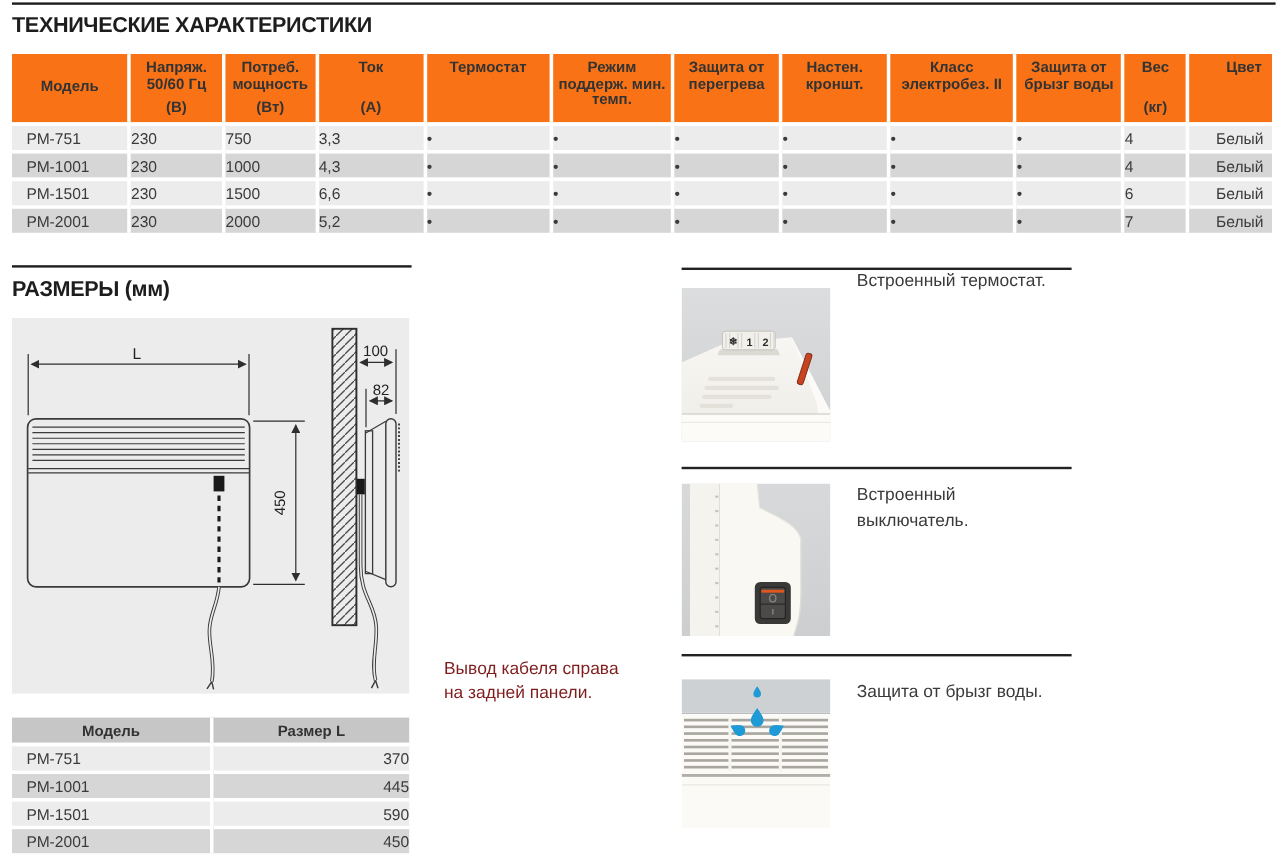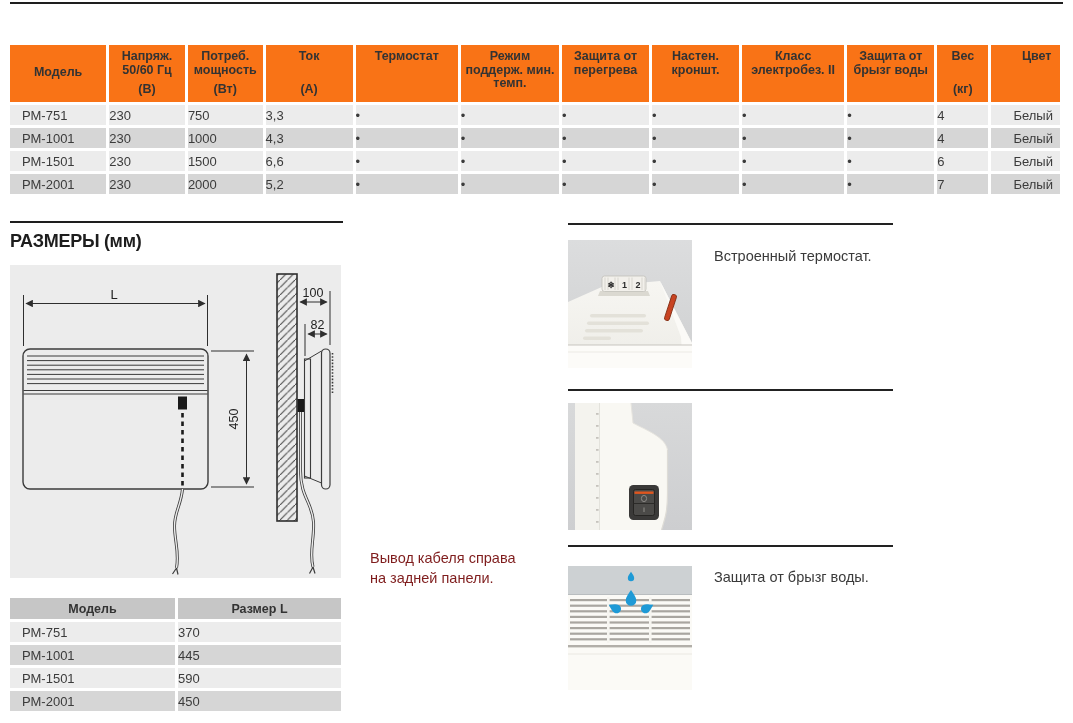--- a/index.html
+++ b/index.html
@@ -30,41 +30,42 @@
 
   
   .drawing-panel { position:absolute; left:10px; top:265px; width:331px; height:313px; background:#ececec; }
 
   
   table.sizes { position:absolute; left:10px; top:598px; width:331px;
     border-collapse:separate; border-spacing:0; table-layout:fixed; font-size:13px; color:#3b3b3b; }
   .sizes th, .sizes td { border-right:3px solid #fff; padding:0; }
   .sizes th:last-child, .sizes td:last-child { border-right:none; }
   .sizes th { background:#c6c6c6; height:21px; font-weight:bold; font-size:12.5px; color:#333; text-align:center; }
-  .sizes td { background:#ececec; height:23px; border-top:3px solid #fff; text-align:left; }
+  .sizes td { background:#ececec; height:23px; border-top:3px solid #fff; text-align:right; }
   .sizes tbody tr:nth-child(even) td { background:#d6d6d6; }
   .sizes td.l { text-align:left; padding-left:12px; }
 
   .cable-note { position:absolute; left:370px; top:548px; width:190px; font-size:14.5px;
     line-height:1.4; color:#7f1d1d; white-space:pre-line; }
 
   
   .feat-rule { position:absolute; left:568px; width:325px; height:2px; background:#222; }
   .photo { position:absolute; left:568px; width:124px; display:block; }
   .caption { position:absolute; left:714px; width:200px; font-size:14.5px; line-height:1.45;
     color:#3a3a3a; white-space:pre-line; }
 
   svg text { font-family:"Liberation Sans", sans-serif; }
 </style>
 </head>
 <body>
 
 <div class="page">
 
   <div class="rule rule-top"></div>
+  <div class="h1">ТЕХНИЧЕСКИЕ ХАРАКТЕРИСТИКИ</div>
 
   <table class="spec">
     <colgroup>
       <col style="width:97px">
         <col style="width:77px">
         <col style="width:76px">
         <col style="width:88px">
       <col style="width:103px">
         <col style="width:99px">
         <col style="width:88px">
@@ -318,21 +319,21 @@
       <path d="M37,37.5 V50 M40,37.5 V50 M47,37.5 V50 M50,37.5 V50 M61,37.5 V50 M64,37.5 V50 M74,37.5 V50 M77,37.5 V50" stroke="#d8d6cf" stroke-width="1" fill="none"></path>
       <text x="43" y="47.5" font-size="8.5" font-weight="bold" fill="#2b2b2b" text-anchor="middle">❄</text>
       <text x="56.5" y="48" font-size="9" font-weight="bold" fill="#2b2b2b" text-anchor="middle">1</text>
       <text x="70" y="48" font-size="9" font-weight="bold" fill="#2b2b2b" text-anchor="middle">2</text>
     </g>
     <rect x="100" y="54" width="5" height="27" rx="2" transform="rotate(18 102.5 67.5)" fill="#c84322" stroke="#7e2a10" stroke-width="0.8"></rect>
     <rect y="105" width="124" height="23" fill="#fcfbf8"></rect>
     <line x1="0" y1="105" x2="124" y2="105" stroke="#c7c5bf" stroke-width="1"></line>
     <line x1="0" y1="112" x2="124" y2="112" stroke="#eceae5" stroke-width="1"></line>
   </svg>
-  <div class="caption" style="top:246px">Встроенный термостат.</div>
+  <div class="caption" style="top:224px">Встроенный термостат.</div>
 
   <div class="feat-rule" style="top:389px"></div>
   <svg class="photo" style="top:403px" viewBox="0 0 124 127" width="124" height="127">
     <defs>
       <linearGradient id="p2bg" x1="0" y1="0" x2="0" y2="1">
         <stop offset="0" stop-color="#d8d9da"></stop>
           <stop offset="1" stop-color="#cdced0"></stop>
       </linearGradient>
     </defs>
     <rect width="124" height="127" fill="url(#p2bg)"></rect>
@@ -355,20 +356,22 @@
     <path d="M99.5,47 L99.5,90 C99.5,108 97.5,114 93.5,127" stroke="#dedcd6" fill="none" stroke-width="1.2"></path>
     <g>
       <rect x="61" y="82" width="30" height="35" rx="4.5" fill="#3a3938"></rect>
       <rect x="65.5" y="86.5" width="21" height="26" rx="2" fill="#4b4a48" stroke="#262523" stroke-width="1"></rect>
       <rect x="66.5" y="88.5" width="19" height="2.4" fill="#e0561f"></rect>
       <line x1="65.5" y1="100.5" x2="86.5" y2="100.5" stroke="#2c2b29" stroke-width="1"></line>
       <ellipse cx="76" cy="95.5" rx="2.6" ry="3.1" fill="none" stroke="#8b8986" stroke-width="1"></ellipse>
       <line x1="76" y1="104.5" x2="76" y2="109" stroke="#7d7b78" stroke-width="1.4"></line>
     </g>
   </svg>
+  <div class="caption" style="top:403px">Встроенный
+выключатель.</div>
 
   <div class="feat-rule" style="top:545px"></div>
   <svg class="photo" style="top:566px" viewBox="0 0 124 124" width="124" height="124">
     <defs>
       <path id="drop" d="M0,-7 C2.5,-3.2 5.3,0.3 5.3,3.4 A5.3,5.3 0 1 1 -5.3,3.4 C-5.3,0.3 -2.5,-3.2 0,-7 Z"></path>
     </defs>
     <rect width="124" height="28" fill="#cdd1d3"></rect>
     <rect y="28" width="124" height="96" fill="#fbfaf6"></rect>
     <line x1="0" y1="28.5" x2="124" y2="28.5" stroke="#b9bdbf" stroke-width="1"></line>
     <g>

